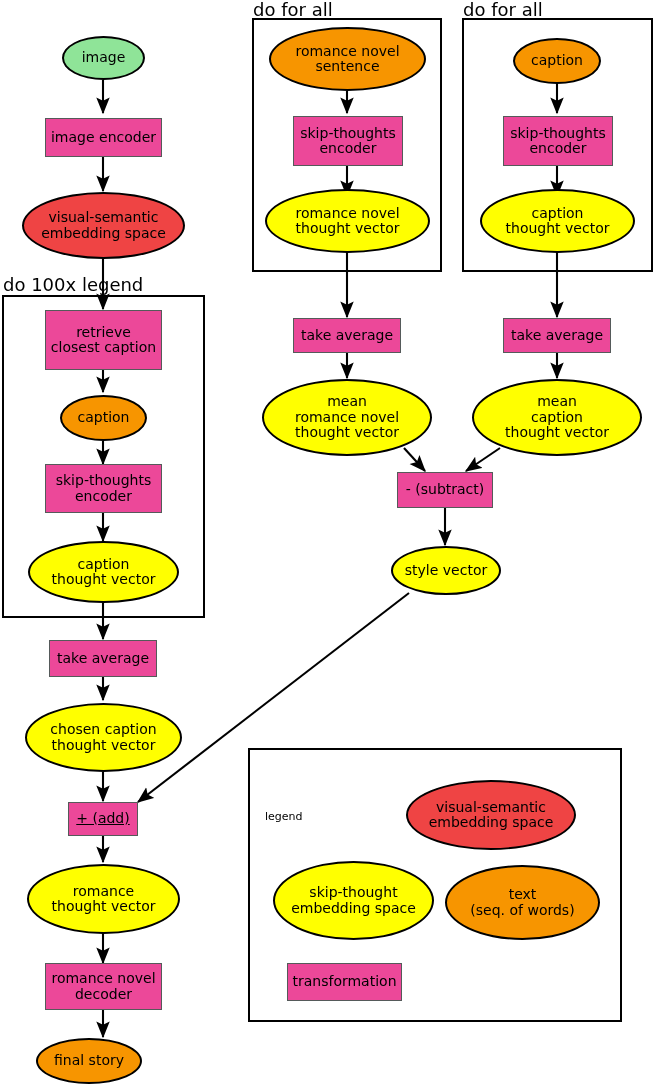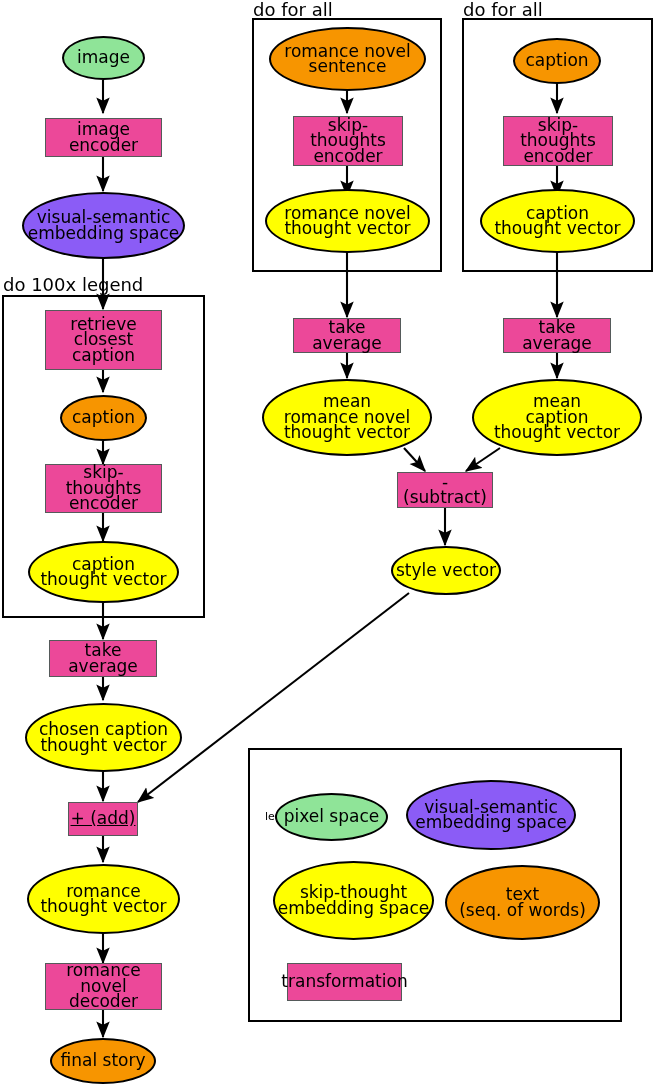--- a/index.html
+++ b/index.html
@@ -9,27 +9,27 @@
     color:#000000;
   }
   #canvas{position:absolute;left:0;top:0;width:653px;height:1088px;}
   svg.edges{position:absolute;left:0;top:0;width:653px;height:1088px;pointer-events:none;}
 
   .grp{position:absolute;border:2px solid #000;background:transparent;box-sizing:border-box;}
   .grp-label{position:absolute;font-size:18px;line-height:15px;white-space:nowrap;}
 
   .node{position:absolute;display:flex;align-items:center;justify-content:center;
         text-align:center;box-sizing:border-box;}
-  .node span{display:block;line-height:15.5px;font-size:17px;}
+  .node span{display:block;line-height:15.5px;font-size:14px;}
 
   .ellipse{border-radius:50%;border:2px solid #000;}
   .rect{border:1.6px solid #555a5a;background:#ec4899;}
 
   .c-green{background:#8fe498;}
-  .c-blue{background:#8b5cf6;}
+  .c-blue{background:#ef4444;}
   .c-yellow{background:#ffff00;}
   .c-orange{background:#f79500;}
 
   .legend-title{position:absolute;font-size:11px;margin-top:44px;}
 </style>
 </head>
 <body>
 
 <div id="canvas">
 
@@ -123,21 +123,21 @@
   </div>
 
   <div class="node ellipse c-yellow" style="left:27px;top:864px;width:153px;height:70px;">
     <span>romance<br>thought vector</span>
   </div>
 
   <div class="node rect" style="left:45px;top:963px;width:117px;height:47px;">
     <span>romance novel<br>decoder</span>
   </div>
 
-  <div class="node ellipse c-orange" style="left:50px;top:1038px;width:106px;height:46px;">
+  <div class="node ellipse c-orange" style="left:36px;top:1038px;width:106px;height:46px;">
     <span>final story</span>
   </div>
 
   <div class="node ellipse c-orange" style="left:269px;top:27px;width:157px;height:64px;">
     <span>romance novel<br>sentence</span>
   </div>
 
   <div class="node rect" style="left:293px;top:116px;width:110px;height:50px;">
     <span>skip-thoughts<br>encoder</span>
   </div>
@@ -179,23 +179,20 @@
   </div>
 
   <div class="node ellipse c-yellow" style="left:391px;top:546px;width:110px;height:49px;">
     <span>style vector</span>
   </div>
 
   <div class="grp" style="left:248px;top:748px;width:374px;height:274px;"></div>
 
   <div class="legend-title" style="left:265px;top:766px;">legend</div>
 
-  <div class="node ellipse c-green" style="left:275px;top:793px;width:113px;height:48px;">
-    <span>pixel space</span>
-  </div>
 
   <div class="node ellipse c-blue" style="left:406px;top:780px;width:170px;height:70px;">
     <span>visual-semantic<br>embedding space</span>
   </div>
 
   <div class="node ellipse c-yellow" style="left:273px;top:861px;width:161px;height:79px;">
     <span>skip-thought<br>embedding space</span>
   </div>
 
   <div class="node rect" style="left:287px;top:963px;width:115px;height:38px;">

